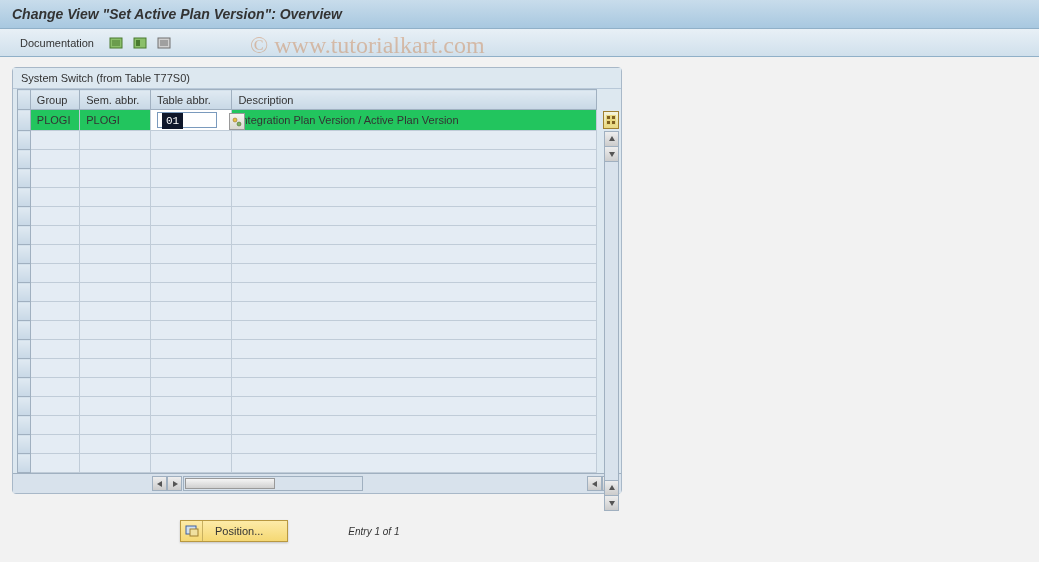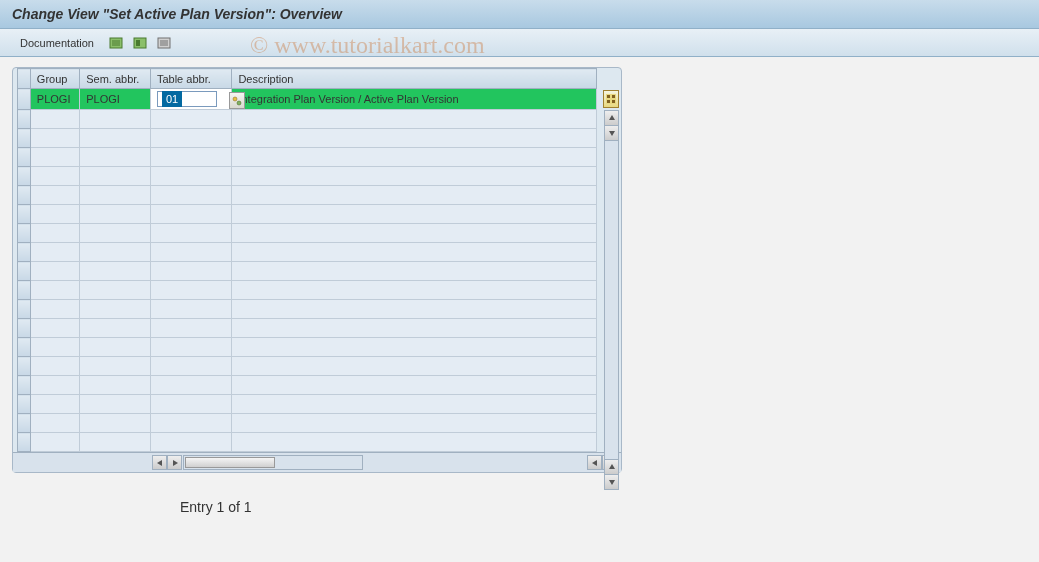--- a/index.html
+++ b/index.html
@@ -116,23 +116,24 @@
     .col-desc { width: 340px; }
     .val-input {
       background: #FFF;
       border: 1px solid #7A9ABD;
       padding: 1px 4px;
       width: 60px;
       height: 16px;
       font-size: 11px;
     }
     .val-input .selected {
-      background: #0369a1;
+      background: #0f172a;
       color: #FFF;
       padding: 2px 4px;
+      font-family: Liberation Mono, monospace;
     }
     .val-icon-btn {
       position: absolute;
       left: 216px;
       top: 24px;
       width: 16px;
       height: 17px;
       background: linear-gradient(to bottom,#F5F5F0,#D8D8D0);
       border: 1px solid #999;
       cursor: pointer;
@@ -218,21 +219,21 @@
     .position-btn .ic {
       width:22px;height:20px;
       display:flex;align-items:center;justify-content:center;
       border-right:1px solid #C8B060;
     }
     .position-btn .lbl {
       padding: 0 24px 0 12px;
       font-size:11px;
       color:#333;
     }
-    .entry-text { font-size:14px; color:#333; }
+    .entry-text { font-size:10px; color:#333;font-style:italic; }
     svg { display:block; }
   </style>
 </head>
 <body>
 
 <div class="title-bar">
   <h1>Change View "Set Active Plan Version": Overview</h1>
 </div>
 
 <div class="toolbar">
@@ -258,20 +259,21 @@
         <line x1="3" y1="7" x2="11" y2="7" stroke="#707070"></line>
         <line x1="3" y1="9" x2="11" y2="9" stroke="#707070"></line>
       </svg>
   </button>
 </div>
 
 <div class="watermark">© www.tutorialkart.com</div>
 
 <div class="panel-wrap">
   <div class="panel">
+    <div class="panel-title">System Switch (from Table T77S0)</div>
     <div class="table-container">
       <button class="top-right-cog">
         <svg width="10" height="10" viewBox="0 0 10 10">
             <rect x="0" y="0" width="10" height="10" fill="#E8D880"></rect>
             <rect x="1" y="1" width="3" height="3" fill="#806020"></rect>
             <rect x="6" y="1" width="3" height="3" fill="#806020"></rect>
             <rect x="1" y="6" width="3" height="3" fill="#806020"></rect>
             <rect x="6" y="6" width="3" height="3" fill="#806020"></rect>
           </svg>
       </button>
@@ -485,14 +487,23 @@
       <div class="h-arrow">
           <svg width="8" height="8" viewBox="0 0 8 8">
             <polygon points="2,1 2,7 7,4" fill="#555"></polygon>
           </svg>
         </div>
     </div>
   </div>
 </div>
 
 <div class="bottom-bar">
+  <button class="position-btn">
+    <span class="ic">
+      <svg width="14" height="14" viewBox="0 0 14 14">
+          <rect x="1" y="2" width="10" height="8" fill="#D0E0F0" stroke="#4060A0"></rect>
+          <rect x="5" y="5" width="8" height="7" fill="#F0E0A0" stroke="#A08030"></rect>
+        </svg>
+    </span>
+    <span class="lbl">Position...</span>
+  </button>
   <span class="entry-text">Entry 1 of 1</span>
 </div>
 
 </body></html>

